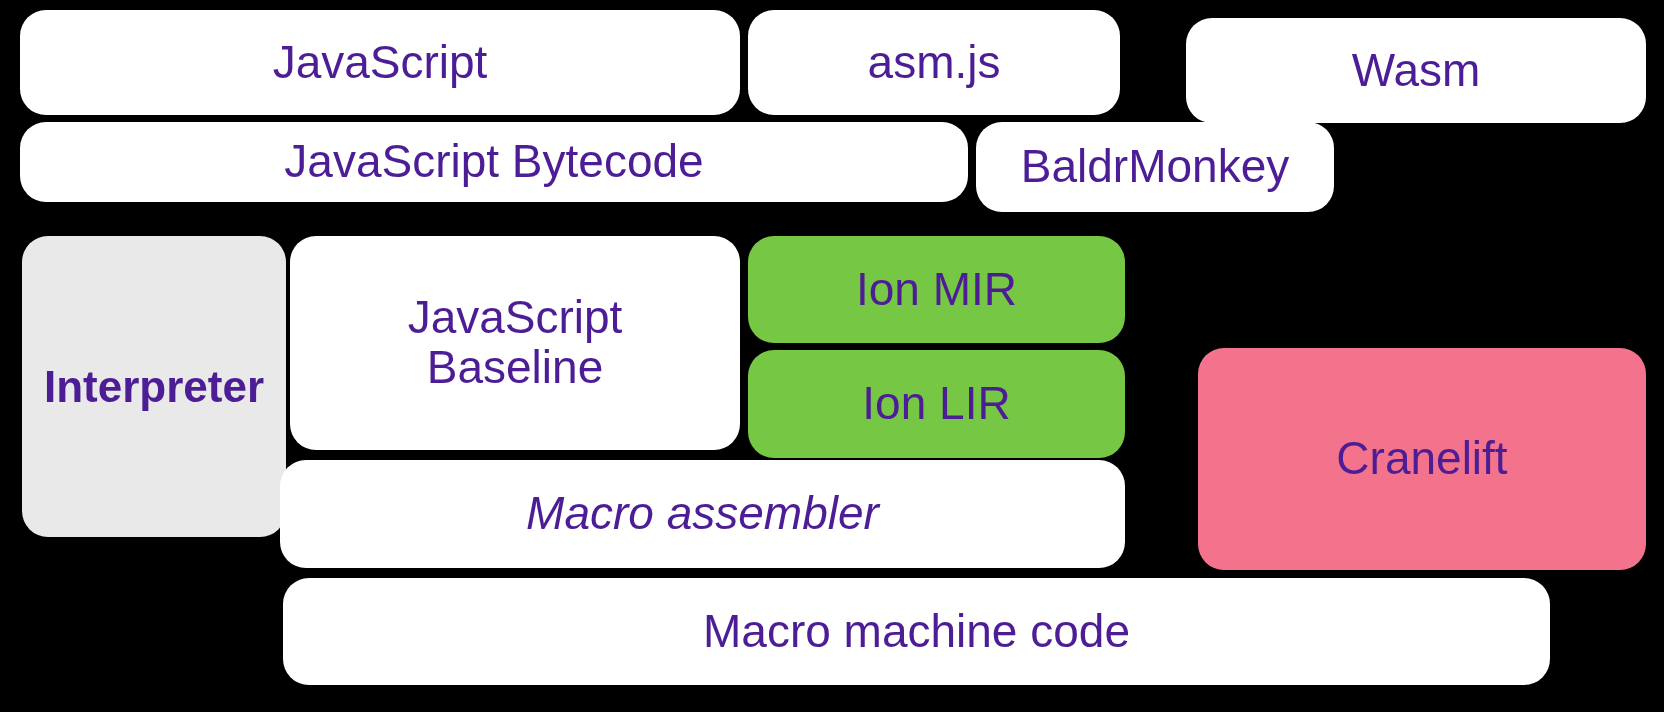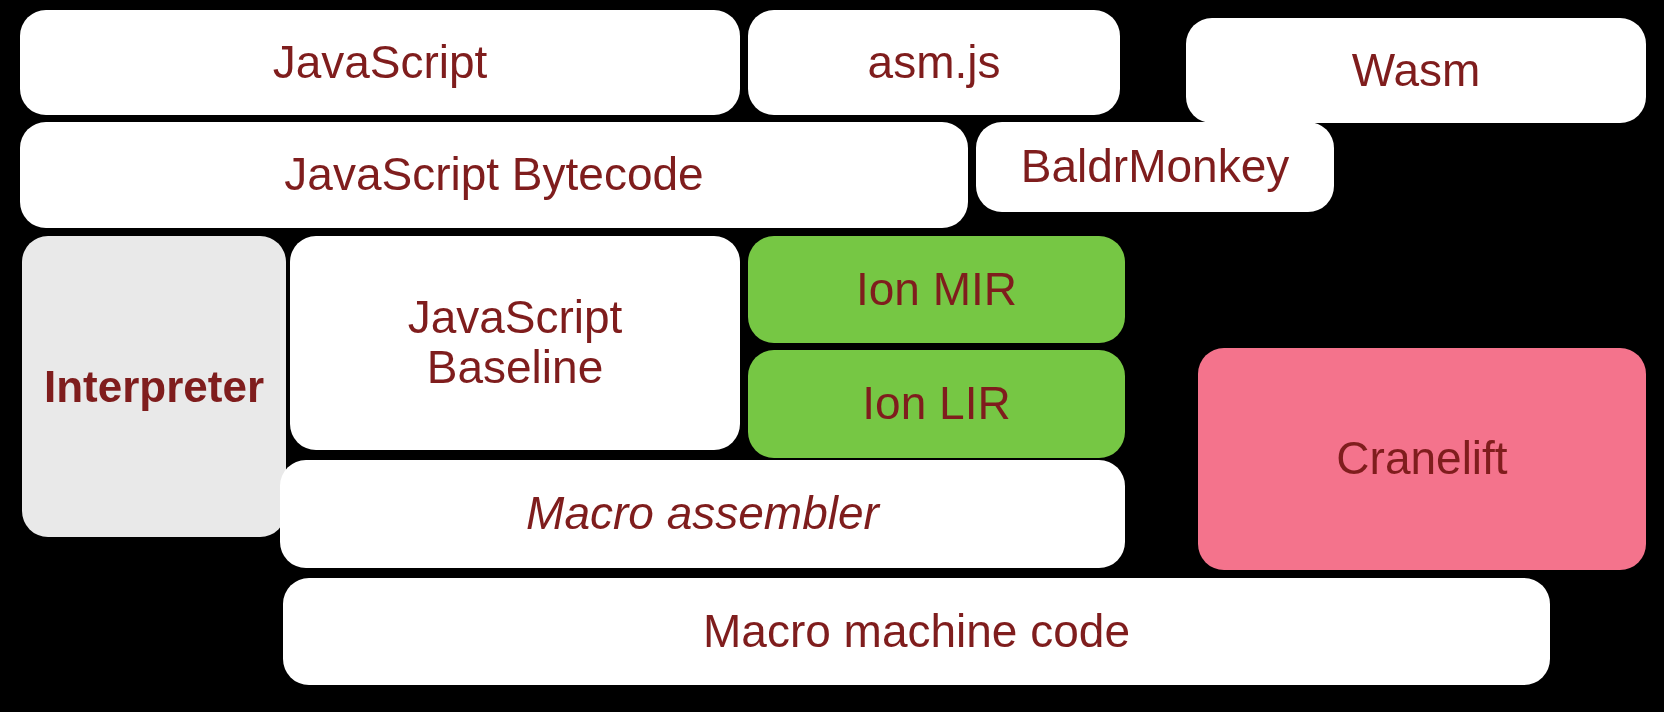--- a/index.html
+++ b/index.html
@@ -18,40 +18,40 @@
     overflow: hidden;
   }
   .node {
     position: absolute;
     box-sizing: border-box;
     display: flex;
     align-items: center;
     justify-content: center;
     text-align: center;
     border-radius: 26px;
-    color: #7f1d1d;
+    color: #4c1d95;
     font-size: 46px;
     line-height: 1.08;
     font-weight: 400;
     letter-spacing: 0px;
     white-space: pre-line;
     padding: 0 8px;
     user-select: none;
   }
   .fill-white  { background: #FFFFFF; }
   .fill-gray   { background: #E9E9E9; }
   .fill-green  { background: #76C744; }
   .fill-pink   { background: #F4738C; }
 
   
   #n-javascript        { left: 20px;   top: 10px;  width: 720px; height: 105px; }
   #n-asmjs             { left: 748px;  top: 10px;  width: 372px; height: 105px; }
   #n-wasm              { left: 1186px; top: 10px;  width: 460px; height: 105px; margin-top: 8px; }
   
-  #n-js-bytecode       { left: 20px;   top: 122px; width: 948px; height: 106px; }
+  #n-js-bytecode       { left: 20px;   top: 122px; width: 948px; height: 80px; }
   #n-baldrmonkey       { left: 976px;  top: 122px; width: 358px; height: 90px; }
   
   #n-interpreter       { left: 22px;   top: 236px; width: 264px; height: 301px; font-size: 44px; font-weight: bold; }
   #n-js-baseline       { left: 290px;  top: 236px; width: 450px; height: 214px; }
   #n-ion-mir           { left: 748px;  top: 236px; width: 377px; height: 107px; }
   
   #n-ion-lir           { left: 748px;  top: 350px; width: 377px; height: 108px; }
   #n-cranelift         { left: 1198px; top: 348px; width: 448px; height: 222px; }
   
   #n-macro-assembler   { left: 280px;  top: 460px; width: 845px; height: 108px; font-style: italic; }

